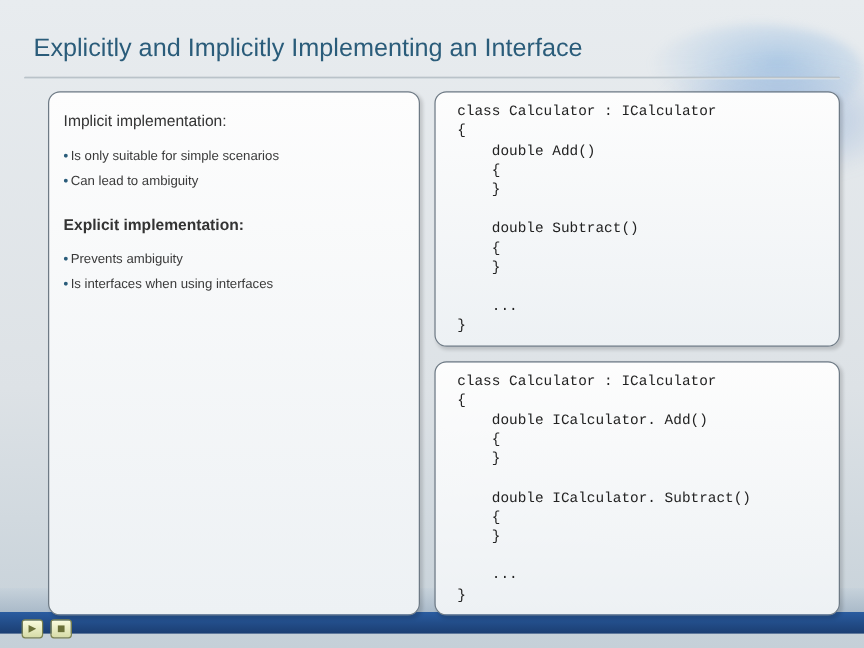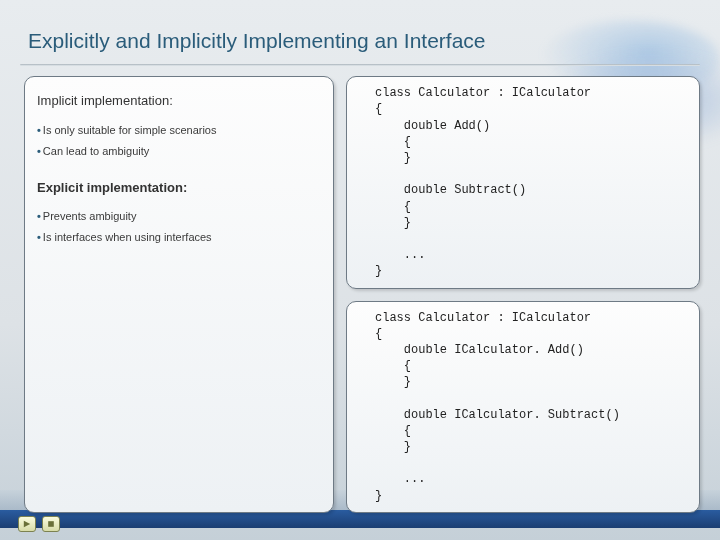--- a/index.html
+++ b/index.html
@@ -58,40 +58,41 @@
   .leftcol {
     flex: 0 0 310px;
     background: linear-gradient(to bottom, #fdfdfd, #edf1f4);
     border: 1px solid #6e7a85;
     border-radius: 10px;
     padding: 10px 12px 14px 12px;
     font-size: 11px;
     color: #3a3a3a;
     line-height: 1.9;
     box-shadow: 2px 2px 3px rgba(0,0,0,0.15);
+    margin-left: 16px;
   }
   .leftcol h3 {
     font-size: 13px;
     font-weight: normal;
     margin: 2px 0 6px 0;
     color: #333;
   }
   .leftcol h3.second { margin-top: 14px; font-weight: bold; }
   .bullet { color: #2a5c7a; font-weight: bold; margin-right: 2px; }
   .rightcol {
     flex: 1;
     display: flex;
     flex-direction: column;
     gap: 12px;
   }
   .codebox {
     background: linear-gradient(to bottom, #fdfdfd, #edf1f4);
     border: 1px solid #6e7a85;
     border-radius: 10px;
-    padding: 8px 10px 8px 28px;
+    padding: 8px 10px 8px 18px;
     font-family: "Courier New", monospace;
     font-size: 12px;
     color: #222;
     white-space: pre;
     line-height: 1.35;
     box-shadow: 2px 2px 3px rgba(0,0,0,0.15);
   }
   .footer-bar {
     position: absolute;
     left: 0; right: 0; bottom: 12px;

